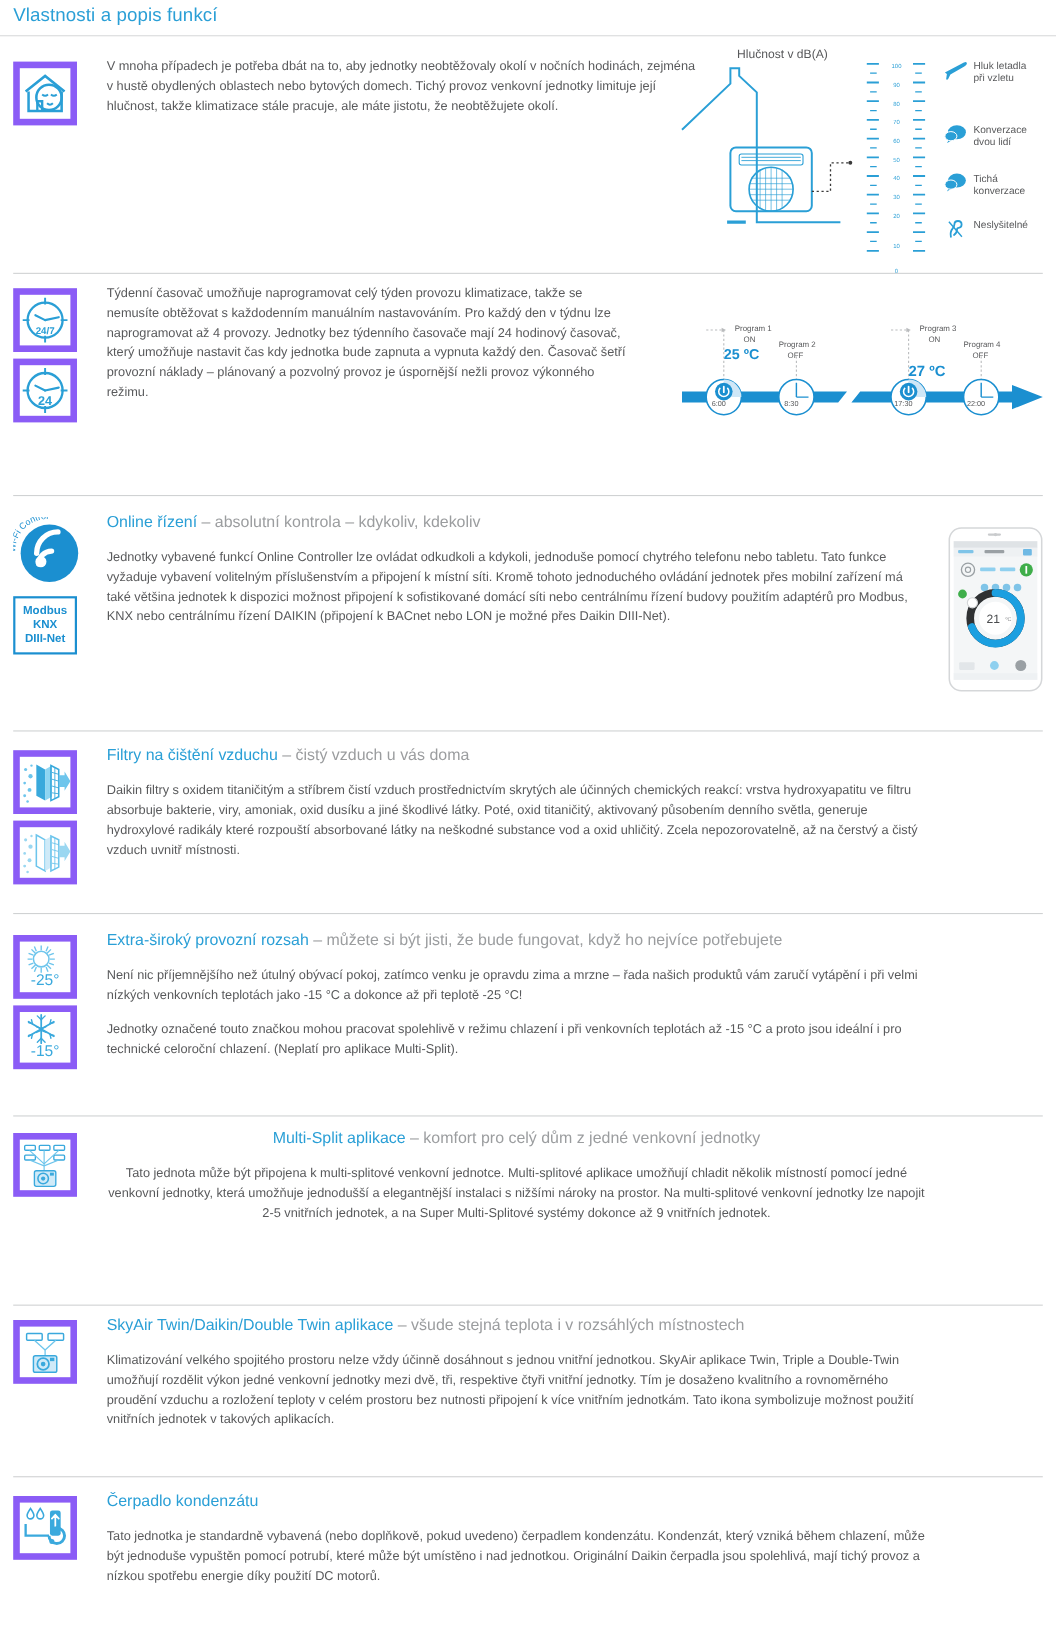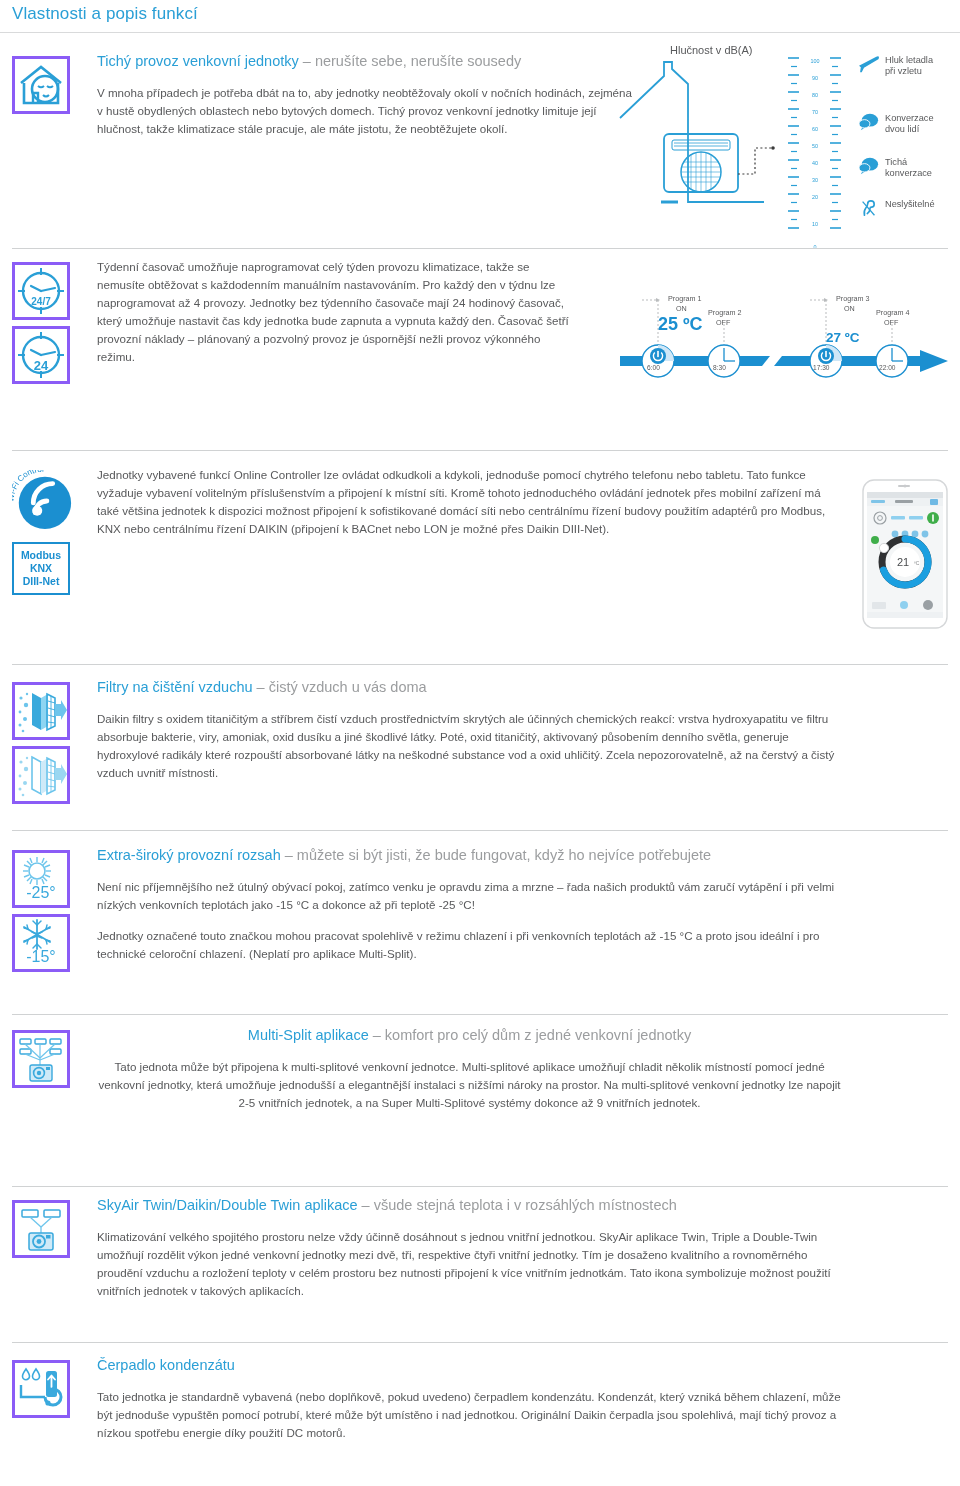--- a/index.html
+++ b/index.html
@@ -49,21 +49,21 @@
     font-size: 11.6px;
     line-height: 1.56;
     color: #58595b;
     margin: 0;
   }
   .sec-body + .sec-body { margin-top: 13px; }
 
   
   .sq-icon {
     width: 58px; height: 58px;
-    border: 3px solid #8b5cf6;
+    border: 6px solid #8b5cf6;
     display: block;
     position: relative;
     background: #fff;
   }
   .sq-icon + .sq-icon { margin-top: 6px; }
   .sq-icon svg { display: block; width: 100%; height: 100%; }
 
   
   .noise-wrap { position: absolute; left: 652px; top: 44px; width: 300px; height: 200px; }
   .noise-label {
@@ -124,23 +124,20 @@
           <circle cx="30" cy="30" r="13" fill="none" stroke="#2a9fd6" stroke-width="2.6"></circle>
           <path d="M23 27 q3 2.6 6 0" fill="none" stroke="#2a9fd6" stroke-width="2"></path>
           <path d="M32 27 q3 2.6 6 0" fill="none" stroke="#2a9fd6" stroke-width="2"></path>
           <path d="M28 36 q3 3 6 0" fill="none" stroke="#2a9fd6" stroke-width="2"></path>
           <path d="M18 44 L18 34 L23 34 L23 44" fill="none" stroke="#2a9fd6" stroke-width="2.4"></path>
         </svg>
       </div>
     </div>
 
     <div class="txt-col" style="top:0px; width:540px;">
-      <h2 class="sec-head">
-        <b>Tichý provoz venkovní jednotky</b><span> – nerušíte sebe, nerušíte sousedy</span>
-      </h2>
       <p class="sec-body">V mnoha případech je potřeba dbát na to, aby jednotky neobtěžovaly okolí v nočních hodinách, zejména v hustě obydlených oblastech nebo bytových domech. Tichý provoz venkovní jednotky limituje její hlučnost, takže klimatizace stále pracuje, ale máte jistotu, že neobtěžujete okolí.</p>
     </div>
 
     <div class="noise-wrap" style="top:-8px;">
       <div class="noise-label">Hlučnost v dB(A)</div>
 
       <svg width="170" height="180" style="position:absolute;left:-36px;top:10px">
         <path d="M4 64 L48 22 L48 8 L56 8 L56 15 L72 30 L72 148 L148 148" fill="none" stroke="#2a9fd6" stroke-width="1.8"></path>
         <rect x="48" y="80" width="74" height="58" rx="5" fill="none" stroke="#2a9fd6" stroke-width="1.8"></rect>
         <rect x="56" y="86" width="58" height="10" rx="2" fill="none" stroke="#2a9fd6" stroke-width="1"></rect>
@@ -351,21 +348,21 @@
         </g>
         <g>
           <circle cx="272" cy="73" r="16" fill="#ffffff" stroke="#1b8fd0" stroke-width="1.4"></circle>
           <line x1="272" y1="73" x2="272" y2="60" stroke="#1b8fd0" stroke-width="1.3"></line>
           <line x1="272" y1="73" x2="283" y2="73" stroke="#1b8fd0" stroke-width="1.3"></line>
         </g>
       </svg>
 
       <div style="position:absolute;left:48px;top:6px;font-size:7.2px;color:#58595b">Program 1</div>
       <div style="position:absolute;left:56px;top:16px;font-size:7.2px;color:#58595b">ON</div>
-      <div style="position:absolute;left:38px;top:26px;font-size:18px;font-weight:bold;color:#1b8fd0">25 ºC</div>
+      <div style="position:absolute;left:38px;top:26px;font-size:13px;font-weight:bold;color:#1b8fd0">25 ºC</div>
       <div style="position:absolute;left:27px;top:76px;font-size:6.6px;color:#58595b">6:00</div>
 
       <div style="position:absolute;left:88px;top:20px;font-size:7.2px;color:#58595b">Program 2</div>
       <div style="position:absolute;left:96px;top:30px;font-size:7.2px;color:#58595b">OFF</div>
       <div style="position:absolute;left:93px;top:76px;font-size:6.6px;color:#58595b">8:30</div>
 
       <div style="position:absolute;left:216px;top:6px;font-size:7.2px;color:#58595b">Program 3</div>
       <div style="position:absolute;left:224px;top:16px;font-size:7.2px;color:#58595b">ON</div>
       <div style="position:absolute;left:206px;top:42px;font-size:13.5px;font-weight:bold;color:#1b8fd0">27 ºC</div>
       <div style="position:absolute;left:193px;top:76px;font-size:6.6px;color:#58595b">17:30</div>
@@ -395,20 +392,23 @@
         </svg>
       </div>
       <div class="modbus-box">
         <div>Modbus</div>
         <div>KNX</div>
         <div>DIII-Net</div>
       </div>
     </div>
 
     <div class="txt-col" style="top:0px; width:740px;">
+      <h2 class="sec-head">
+        <b>Online řízení</b><span> – absolutní kontrola – kdykoliv, kdekoliv</span>
+      </h2>
       <p class="sec-body">Jednotky vybavené funkcí Online Controller lze ovládat odkudkoli a kdykoli, jednoduše pomocí chytrého telefonu nebo tabletu. Tato funkce vyžaduje vybavení volitelným příslušenstvím a připojení k místní síti. Kromě tohoto jednoduchého ovládání jednotek přes mobilní zařízení má také většina jednotek k dispozici možnost připojení k sofistikované domácí síti nebo centrálnímu řízení budovy použitím adaptérů pro Modbus, KNX nebo centrálnímu řízení DAIKIN (připojení k BACnet nebo LON je možné přes Daikin DIII-Net).</p>
     </div>
 
     <div class="phone" style="top:12px;">
       <svg width="94" height="152">
         <rect x="5" y="2" width="84" height="148" rx="11" fill="#ffffff" stroke="#d5d7d9" stroke-width="1.4"></rect>
         <rect x="9" y="14" width="76" height="126" fill="#f4f6f7"></rect>
         <circle cx="47" cy="8" r="1.5" fill="#c9cbcd"></circle>
         <rect x="40" y="7" width="12" height="2" rx="1" fill="#c9cbcd"></rect>
         <rect x="9" y="14" width="76" height="6" fill="#dfe3e6"></rect>

